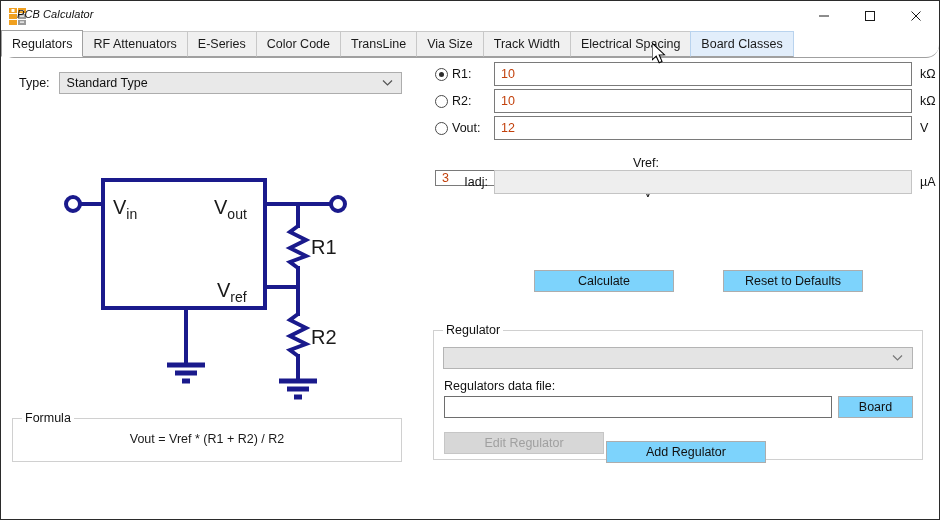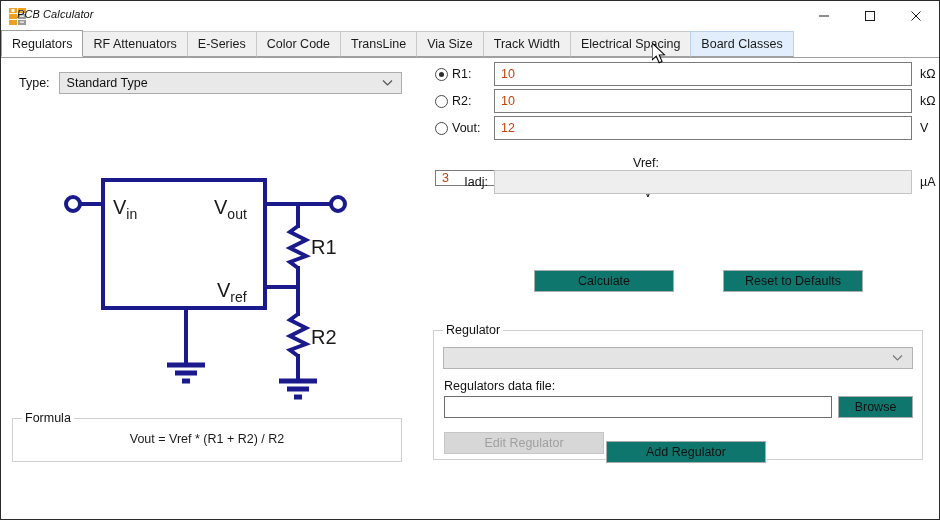--- a/index.html
+++ b/index.html
@@ -47,20 +47,21 @@
 
   
   #tabstrip {
     position: relative;
     height: 27px;
     background: #ffffff;
     border-bottom: 1px solid #a0a0a0;
     display: flex;
     align-items: flex-end;
     padding-left: 0px;
+    border-radius: 13px;
   }
   .tab {
     position: relative;
     height: 26px;
     line-height: 25px;
     padding: 0 10px;
     font-size: 12.5px;
     color: #1a1a1a;
     background: #f0f0f0;
     border: 1px solid #c8c8c8;
@@ -176,21 +177,21 @@
     border: 1px solid #c4c4c4;
     color: #888;
     cursor: default;
   }
   .field-unit {
     font-size: 12.5px; color: #111;
     margin-left: 8px;
   }
 
   .btn {
-    background: #0f766e;
+    background: #7dd3fc;
     border: 1px solid #adadad;
     font-size: 12.5px;
     color: #111;
     display: flex; align-items: center; justify-content: center;
     cursor: default;
     font-family: "Liberation Sans", sans-serif;
   }
   .btn.disabled { color: #a0a0a0; background: #d7d7d7; border-color: #c6c6c6; }
 
   #btn-calculate { position: absolute; left: 533px; top: 212px; width: 140px; height: 22px; }
@@ -388,21 +389,21 @@
 
     <div id="regulator-group">
       <span id="regulator-legend">Regulator</span>
       <div id="regulator-combo">
         <svg class="chev" width="11" height="7" viewBox="0 0 11 7">
           <polyline points="1,1 5.5,5.5 10,1" fill="none" stroke="#777" stroke-width="1.2"></polyline>
         </svg>
       </div>
       <span id="datafile-label">Regulators data file:</span>
       <div id="datafile-input"></div>
-      <div class="btn" id="btn-browse">Browse</div>
+      <div class="btn" id="btn-browse">Board</div>
       <div class="btn disabled" id="btn-edit">Edit Regulator</div>
       <div class="btn" id="btn-add">Add Regulator</div>
     </div>
   </div>
 
   <svg id="cursor" width="18" height="24" viewBox="0 0 18 24" style="left: 651px; top: 42px;">
     <polygon points="0,0 0,17 4.2,13.2 7.2,19.8 10,18.4 7.2,12 12.4,11.7" fill="#ffffff" stroke="#000000" stroke-width="1.1" stroke-linejoin="miter"></polygon>
   </svg>
 </div>
 

